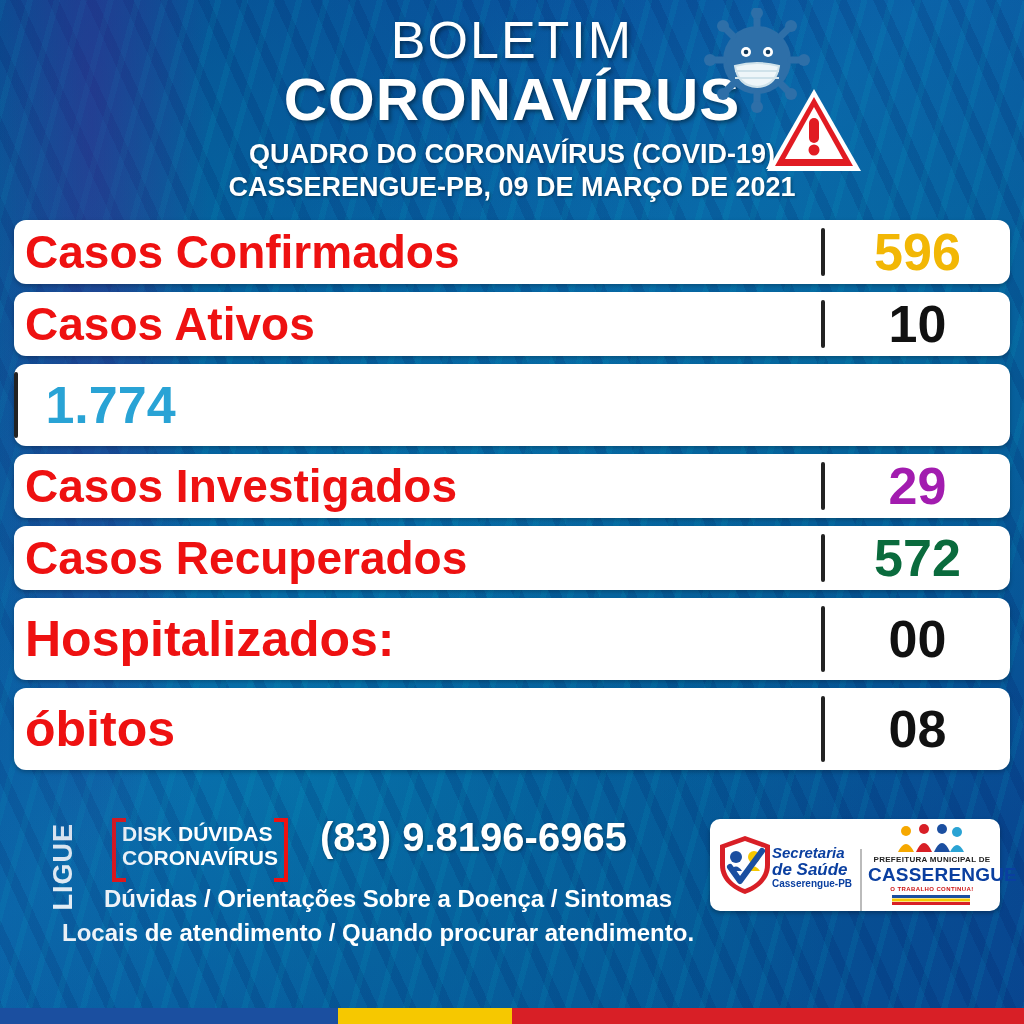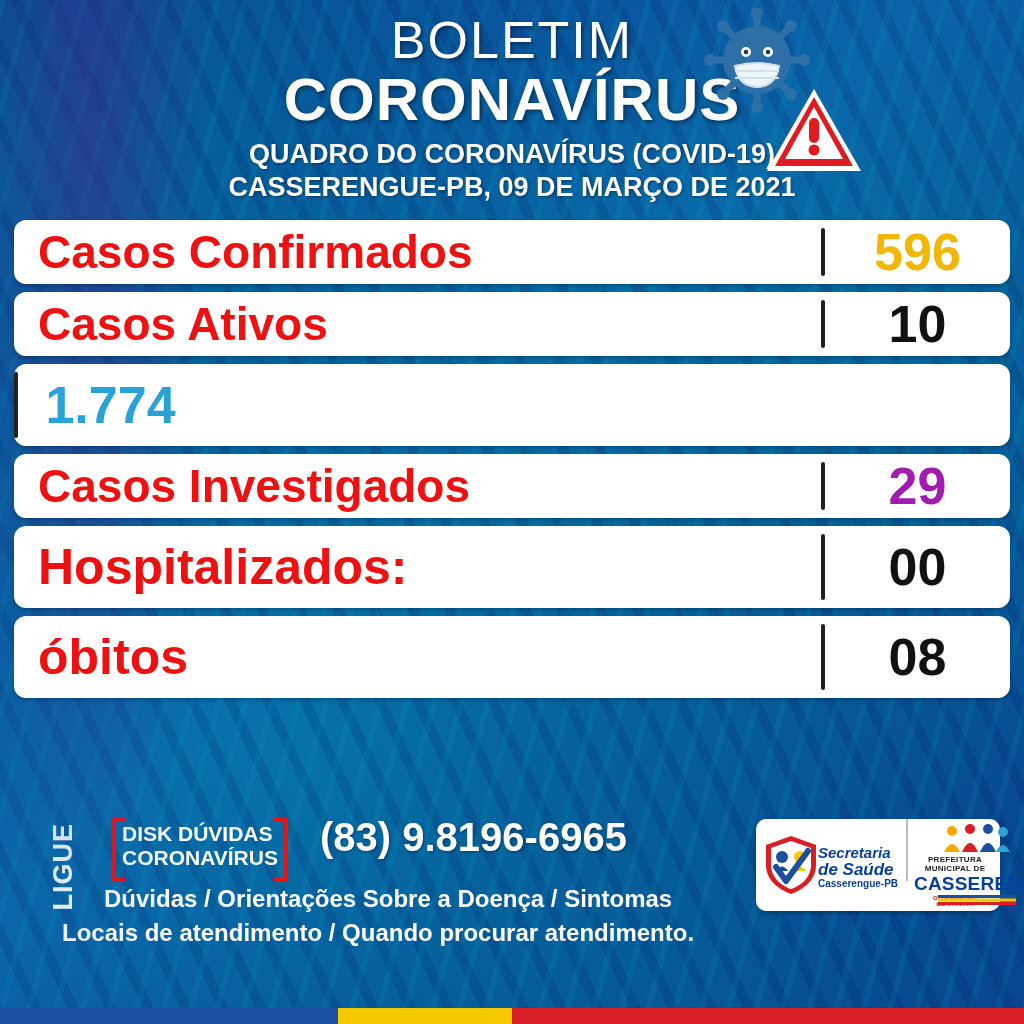--- a/index.html
+++ b/index.html
@@ -75,21 +75,21 @@
     height: 64px;
     margin-bottom: 8px;
     display: flex;
     align-items: center;
     position: relative;
     box-shadow: 0 2px 4px rgba(0,0,0,0.25);
   }
   .row.tall { height: 82px; }
   .row .label {
     flex: 1;
-    padding-left: 24px;
+    padding-left: 11px;
     color: #ee1111;
     font-weight: bold;
     font-size: 46px;
     line-height: 1;
     white-space: nowrap;
   }
   .row .sublabel {
     display: block;
     color: #111111;
     font-weight: bold;
@@ -146,23 +146,23 @@
     font-size: 24px; font-weight: bold;
   }
   .fline2 {
     position: absolute; left: 62px; top: 106px;
     font-size: 24px; font-weight: bold;
   }
 
   
   .logos {
     position: absolute; right: 24px; top: 6px;
-    width: 244px; height: 92px;
+    width: 290px; height: 92px;
     background: #ffffff; border-radius: 10px;
-    display: flex; align-items: flex-start;
+    display: flex; align-items: flex-end;
     box-shadow: 0 2px 4px rgba(0,0,0,0.3);
   }
   .logo-left { width: 150px; height: 100%; position: relative; }
   .logo-sep { width: 2px; height: 62px; background: #bbbbbb; }
   .logo-right { flex: 1; height: 100%; position: relative; padding-left: 44px; }
   .sec-text {
     position: absolute; left: 62px; top: 26px;
     color: #0a3fa0; font-weight: bold; font-style: italic;
     font-size: 15px; line-height: 1.05;
   }
@@ -257,20 +257,25 @@
       <div class="divider"></div>
       <div class="value" style="color:#29a3d5">1.774</div>
     </div>
 
     <div class="row">
       <div class="label">Casos Investigados</div>
       <div class="divider"></div>
       <div class="value" style="color:#a21caf">29</div>
     </div>
 
+    <div class="row">
+      <div class="label">Casos Recuperados</div>
+      <div class="divider"></div>
+      <div class="value" style="color:#0a6b3d">572</div>
+    </div>
 
     <div class="row tall">
       <div class="label" style="font-size:50px">Hospitalizados:</div>
       <div class="divider"></div>
       <div class="value" style="color:#111111">00</div>
     </div>
 
     <div class="row tall">
       <div class="label" style="font-size:50px">óbitos</div>
       <div class="divider"></div>

